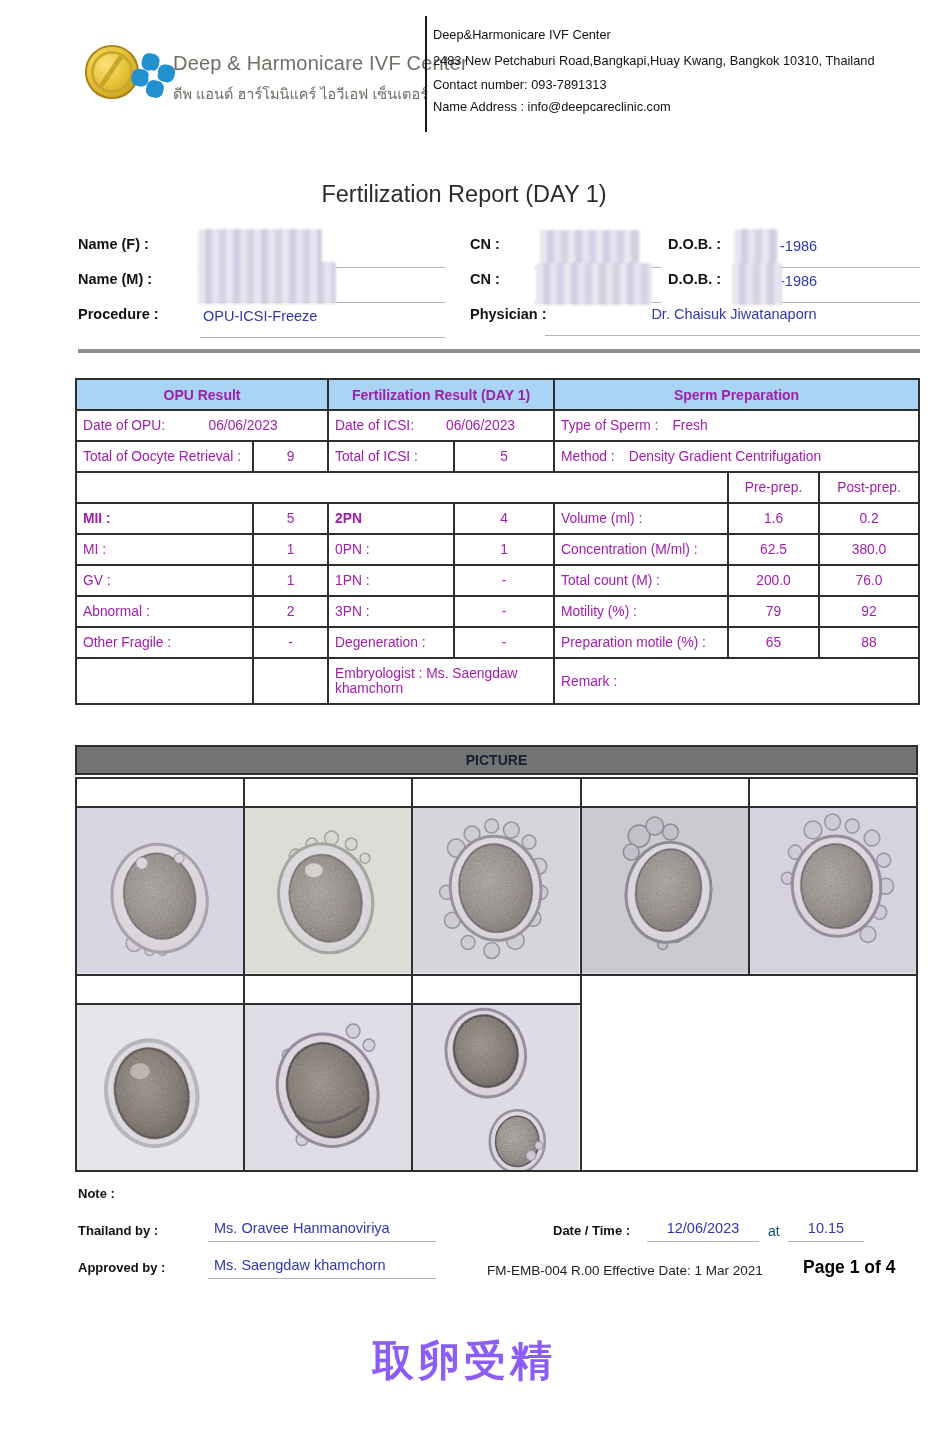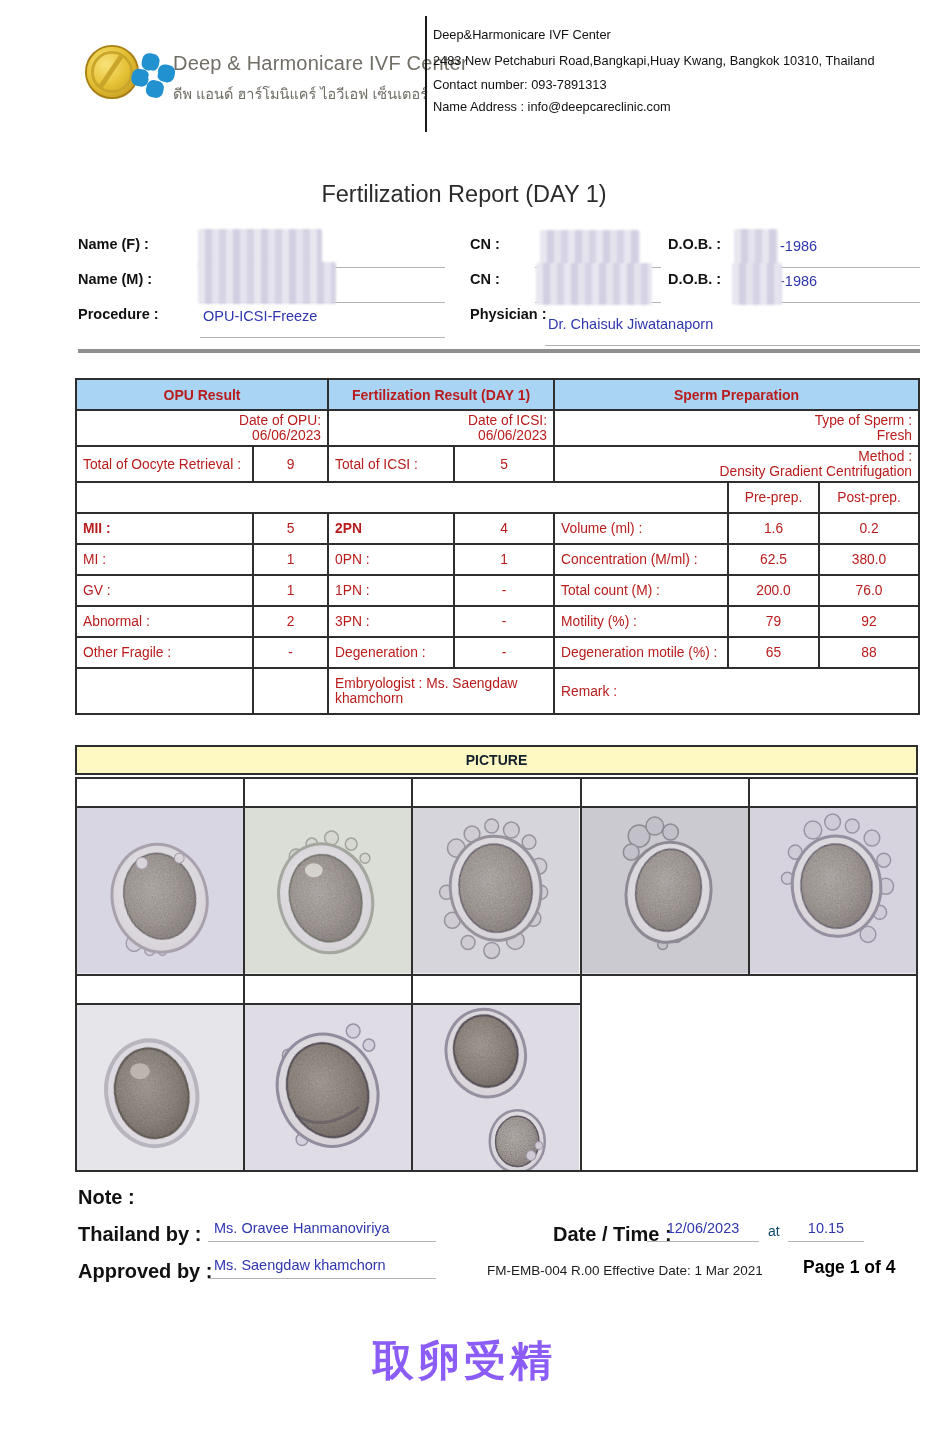--- a/index.html
+++ b/index.html
@@ -21,42 +21,42 @@
   .plabel{font-size:14.5px;font-weight:600;color:#111;}
   .pfield{border-bottom:1.6px solid #b3b3b3;height:30px;box-sizing:border-box;}
   .bluev{color:#2f36ae;font-size:14.5px;}
   .blur-patch{position:absolute;background:#dcdae8;border-radius:2px;filter:blur(1.2px);
       background-image:linear-gradient(90deg, rgba(255,255,255,.35) 25%, rgba(190,188,214,.35) 25% 50%, rgba(255,255,255,.25) 50% 75%, rgba(203,201,224,.4) 75%);
       background-size:28px 100%;}
   .thick-rule{position:absolute;left:78px;top:349px;width:842px;height:4px;background:#909090;}
 
   
   table.results{position:absolute;left:75px;top:378px;border-collapse:collapse;table-layout:fixed;width:843px;font-size:13.8px;}
-  table.results td{border:2px solid #2e2e2e;padding:2px 6px;height:31px;box-sizing:border-box;color:#b91c1c;}
+  table.results td{border:2px solid #2e2e2e;padding:2px 6px;height:31px;box-sizing:border-box;color:#a21caf;}
   td.hdr{background:#a9d4f4;text-align:center;font-weight:700;color:#15202e;font-size:14px;}
   td.center{text-align:center;}
-  .lv{display:flex;align-items:flex-end;flex-direction:column;}
+  .lv{display:flex;align-items:flex-start;}
   .lv .v{flex:1;text-align:center;}
   .lv .vl{margin-left:14px;}
   .bold{font-weight:700;}
 
   
   .pic-bar{position:absolute;left:75px;top:745px;width:843px;height:30px;box-sizing:border-box;
-           background:#fef9c3;border:2px solid #2e2e2e;text-align:center;font-weight:700;
+           background:#737373;border:2px solid #2e2e2e;text-align:center;font-weight:700;
            color:#15202e;font-size:14px;line-height:27px;}
   .pic-grid{position:absolute;left:75px;top:777px;width:843px;height:395px;box-sizing:border-box;
             display:grid;grid-template-columns:repeat(5,1fr);grid-auto-rows:1fr;
             background:#2e2e2e;padding:2px;gap:2px;}
   .pic-cell{background:#fff;display:flex;flex-direction:column;min-width:0;}
   .pic-label{height:27px;border-bottom:2px solid #2e2e2e;background:#ffffff;flex:0 0 auto;}
   .pic-cell svg{flex:1 1 auto;width:100%;height:100%;display:block;}
   .pic-filler{background:#ffffff;grid-column:span 2;}
 
   
-  .flabel{font-size:20px;font-weight:600;color:#111;white-space:nowrap;}
+  .flabel{font-size:13px;font-weight:600;color:#111;white-space:nowrap;}
   .funder{position:absolute;border-bottom:1.6px solid #b3b3b3;height:22px;box-sizing:border-box;
           font-size:14.5px;color:#2f36ae;white-space:nowrap;}
   .formcode{position:absolute;left:487px;top:1263px;font-size:13.5px;color:#1d1d1d;}
   .pagenum{position:absolute;left:803px;top:1257px;font-size:17.5px;font-weight:700;color:#000;}
   .caption{position:absolute;left:0;top:1333px;width:100%;text-align:center;
            font-size:42px;font-weight:700;color:#8b5cf6;letter-spacing:4px;
            font-family:"DejaVu Sans","Liberation Sans",sans-serif;}
 </style>
 </head>
 <body>
@@ -135,21 +135,21 @@
   <div class="abs plabel" style="left:78px;top:271px;">Name (M) :</div>
   <div class="abs pfield" style="left:200px;top:273px;width:245px;"></div>
   <div class="abs plabel" style="left:470px;top:271px;">CN :</div>
   <div class="abs pfield" style="left:535px;top:273px;width:126px;"></div>
   <div class="abs plabel" style="left:668px;top:271px;">D.O.B. :</div>
   <div class="abs pfield bluev" style="left:733px;top:273px;width:187px;padding-left:47px;">-1986</div>
 
   <div class="abs plabel" style="left:78px;top:306px;">Procedure :</div>
   <div class="abs pfield bluev" style="left:200px;top:308px;width:245px;padding-left:3px;">OPU-ICSI-Freeze</div>
   <div class="abs plabel" style="left:470px;top:306px;">Physician :</div>
-  <div class="abs pfield bluev" style="left:545px;top:316px;width:375px;padding-left:3px;">Dr. Chaisuk  Jiwatanaporn</div>
+  <div class="abs pfield bluev" style="left:545px;top:306px;width:375px;padding-left:3px;text-align:center;">Dr. Chaisuk  Jiwatanaporn</div>
 
   <div class="blur-patch" style="left:198px;top:229px;width:124px;height:40px;"></div>
   <div class="blur-patch" style="left:198px;top:262px;width:138px;height:42px;"></div>
   <div class="blur-patch" style="left:540px;top:230px;width:100px;height:38px;"></div>
   <div class="blur-patch" style="left:536px;top:263px;width:116px;height:42px;"></div>
   <div class="blur-patch" style="left:734px;top:229px;width:44px;height:38px;"></div>
   <div class="blur-patch" style="left:732px;top:263px;width:50px;height:42px;"></div>
 
   <div class="thick-rule"></div>
 
@@ -240,21 +240,21 @@
       <td class="center">-</td>
       <td>Motility (%) :</td>
       <td class="center">79</td>
       <td class="center">92</td>
     </tr>
     <tr>
       <td>Other Fragile :</td>
       <td class="center">-</td>
       <td>Degeneration :</td>
       <td class="center">-</td>
-      <td>Degeneration motile (%) :</td>
+      <td>Preparation motile (%) :</td>
       <td class="center">65</td>
       <td class="center">88</td>
     </tr>
     <tr>
       <td style="height:46px;"></td>
       <td></td>
       <td colspan="2">Embryologist : Ms. Saengdaw khamchorn</td>
       <td colspan="3">Remark :</td>
     </tr>
   </tbody>

